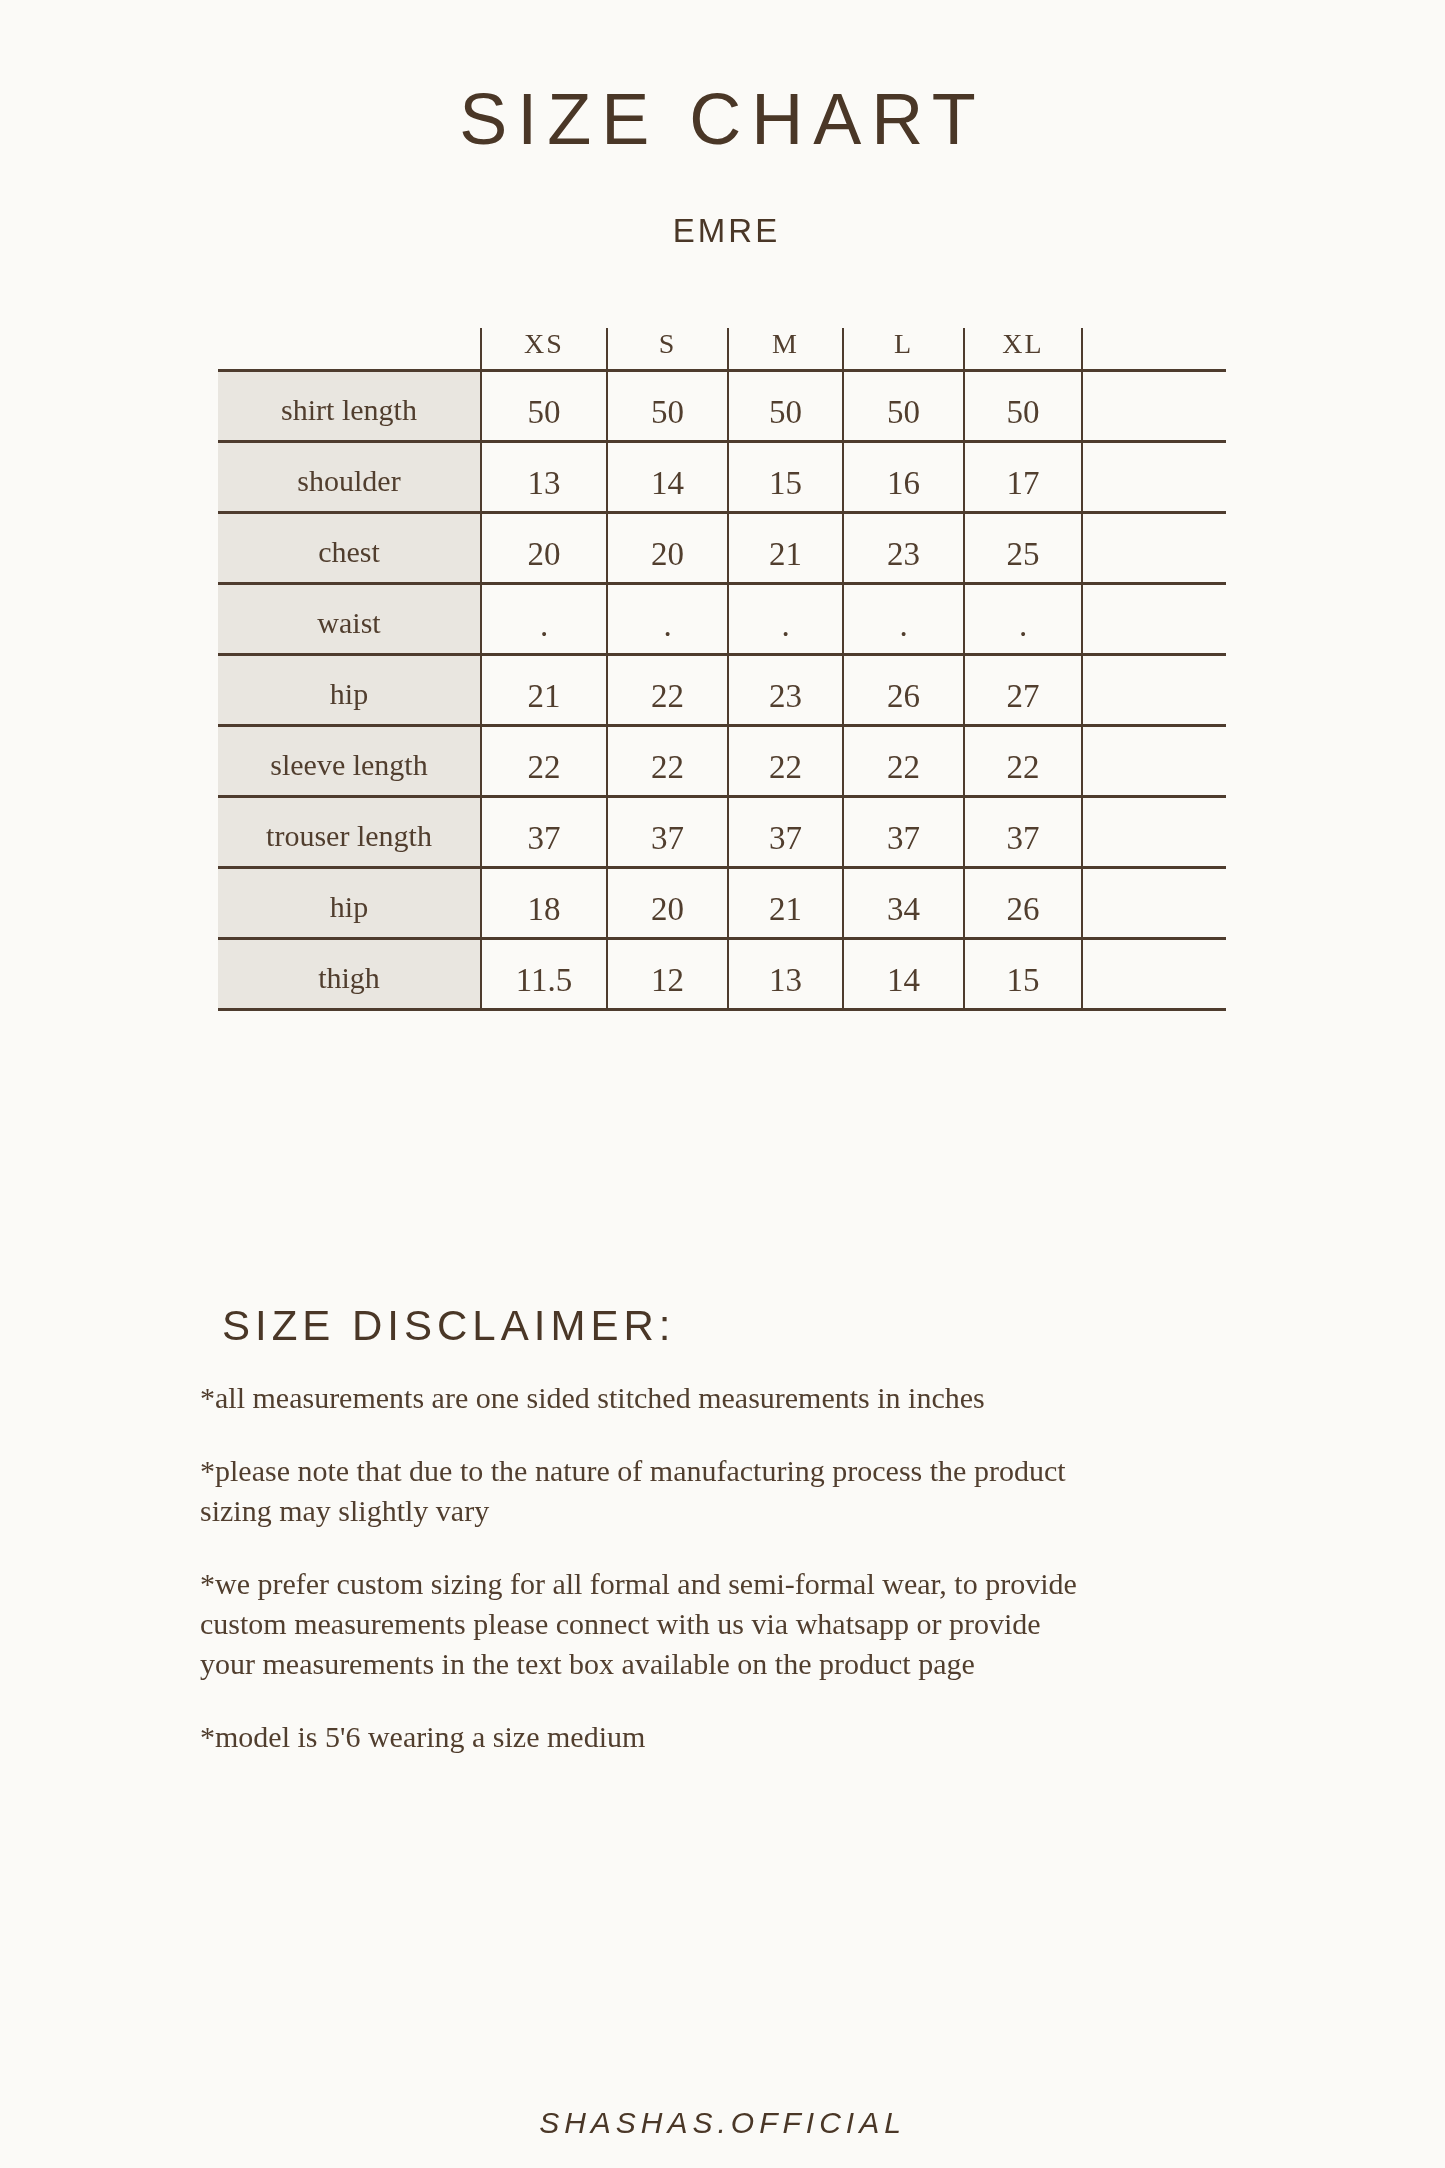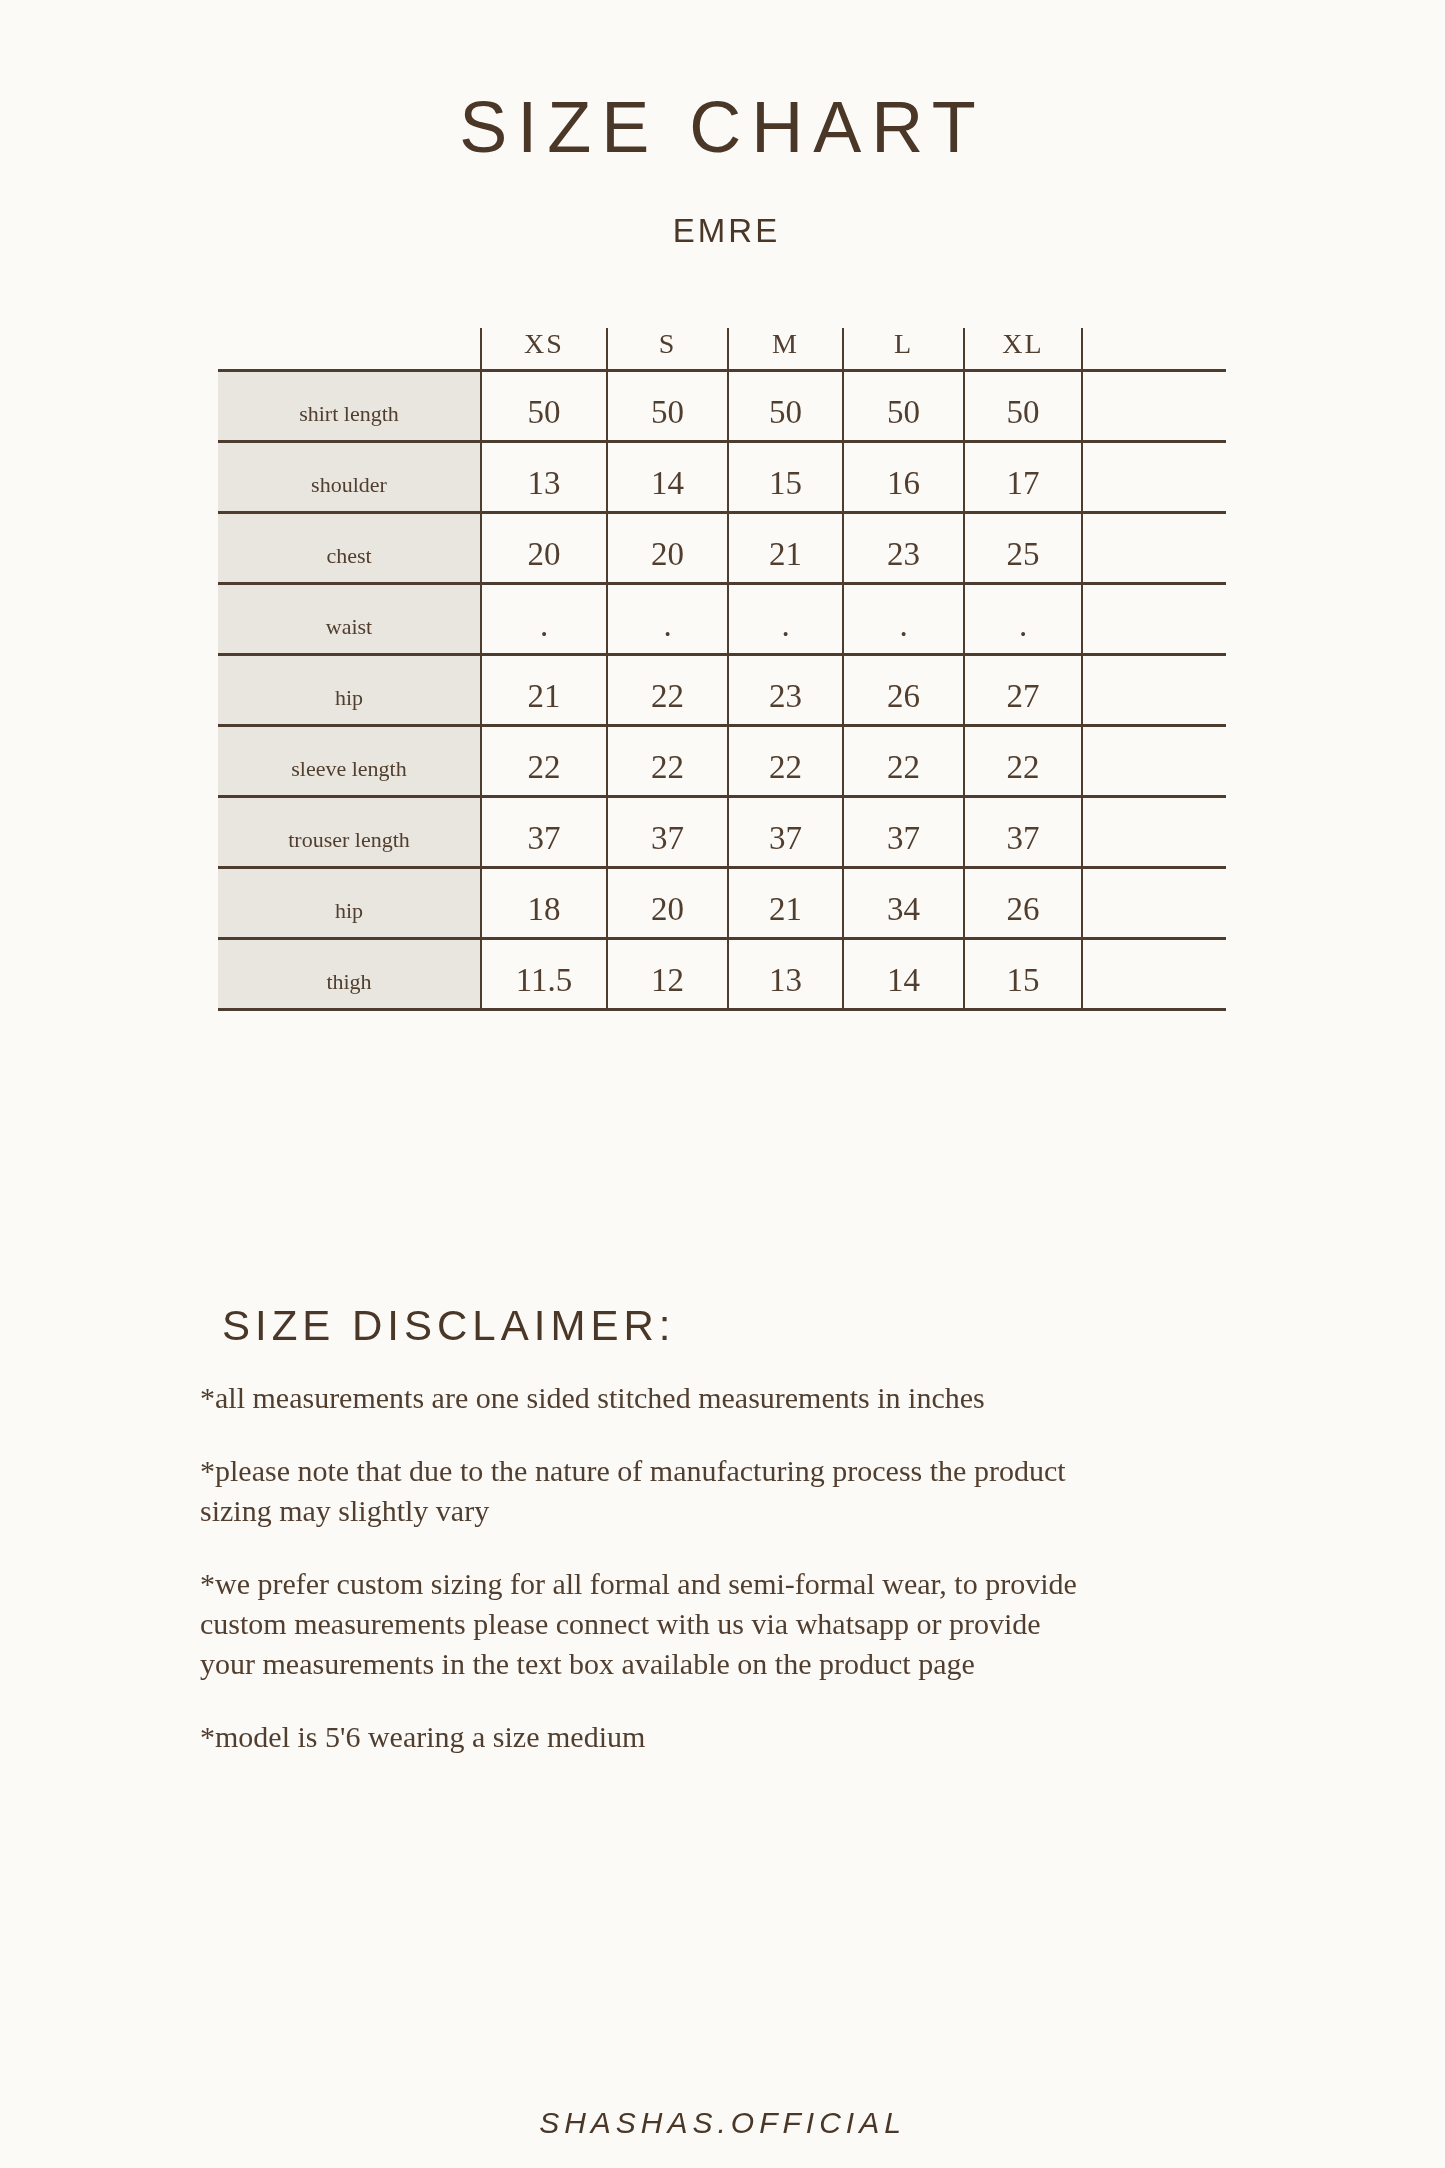--- a/index.html
+++ b/index.html
@@ -13,21 +13,21 @@
   html,body{width:1445px;height:2168px;}
   body{
     position:relative;
     background:var(--background);
     color:var(--ink);
     font-family:"Liberation Serif", serif;
     overflow:hidden;
   }
   .page-title{
     position:absolute;
-    top:88px;left:0;right:0;
+    top:80px;left:0;right:0;
     text-align:center;
     font-family:"Liberation Sans", sans-serif;
     font-weight:300;
     font-size:72px;
     letter-spacing:10px;
     color:var(--heading);
     line-height:1.1;
   }
   .collection-name{
     position:absolute;
@@ -69,21 +69,21 @@
   }
   .size-table thead th + th{border-left:2px solid var(--line);}
   .size-table tbody td{
     border-bottom:3px solid var(--line);
     vertical-align:bottom;
     text-align:center;
   }
   .size-table tbody td + td{border-left:2px solid var(--line);}
   .size-table tbody td.lbl{
     background:var(--label_bg);
-    font-size:22px;
+    font-size:30px;
     padding-bottom:13px;
   }
   .size-table tbody td.val{
     font-size:33px;
     padding-bottom:9px;
   }
   .disclaimer{
     position:absolute;
     top:1302px;left:200px;
     width:960px;

